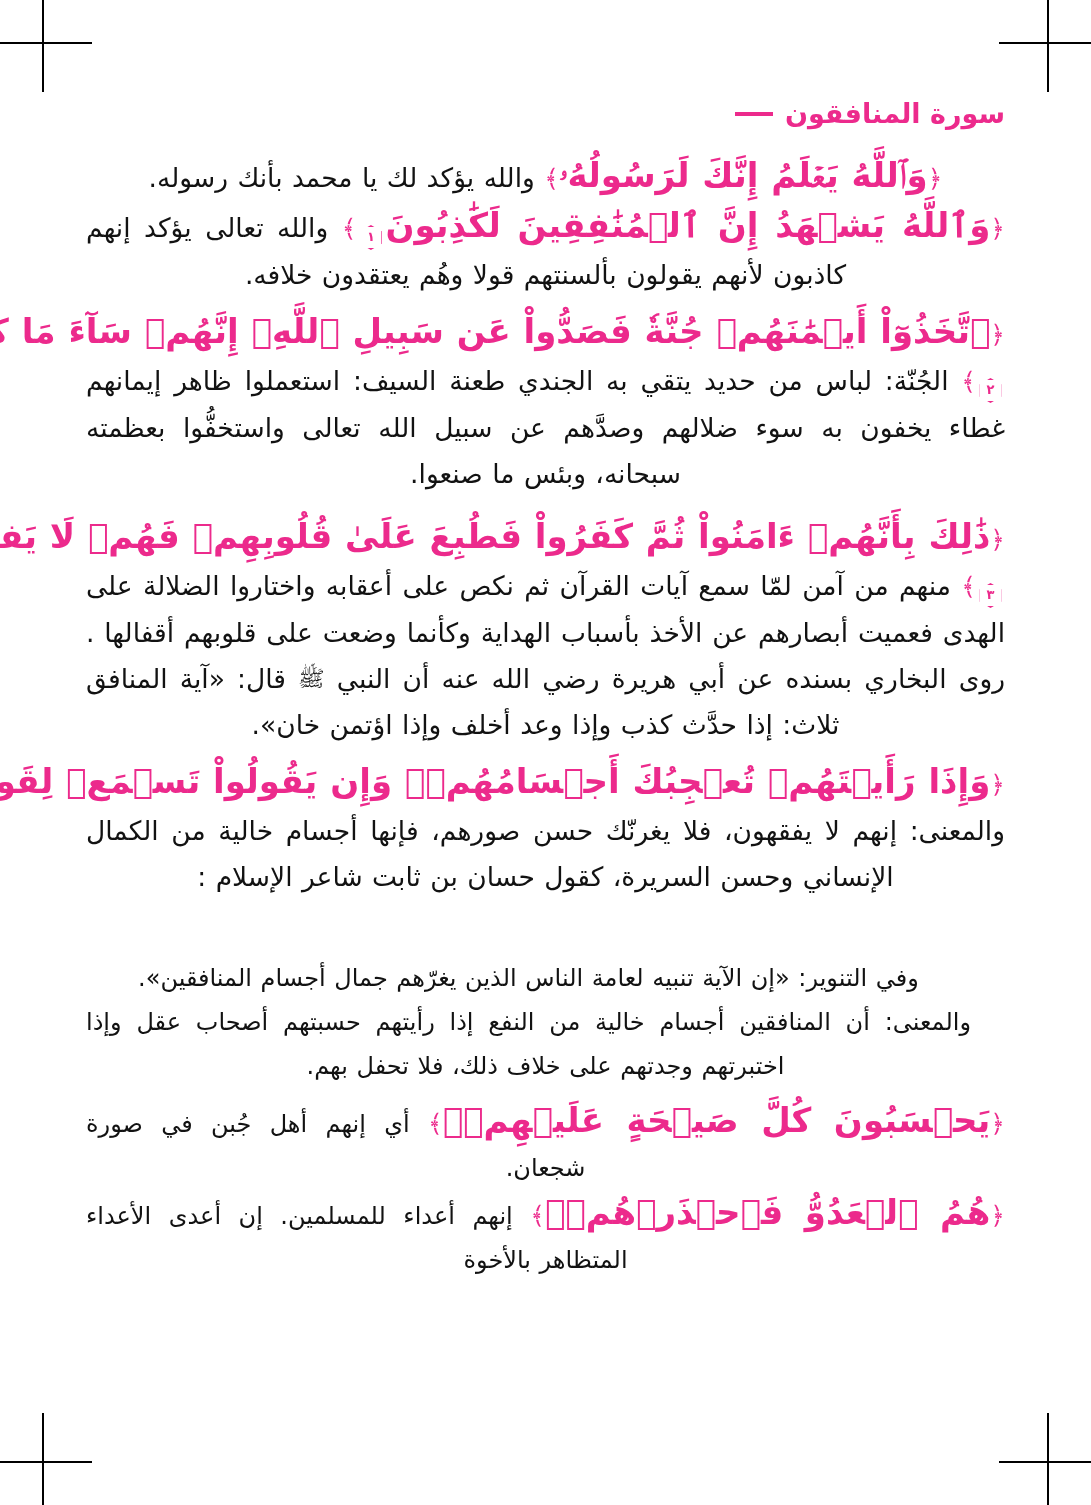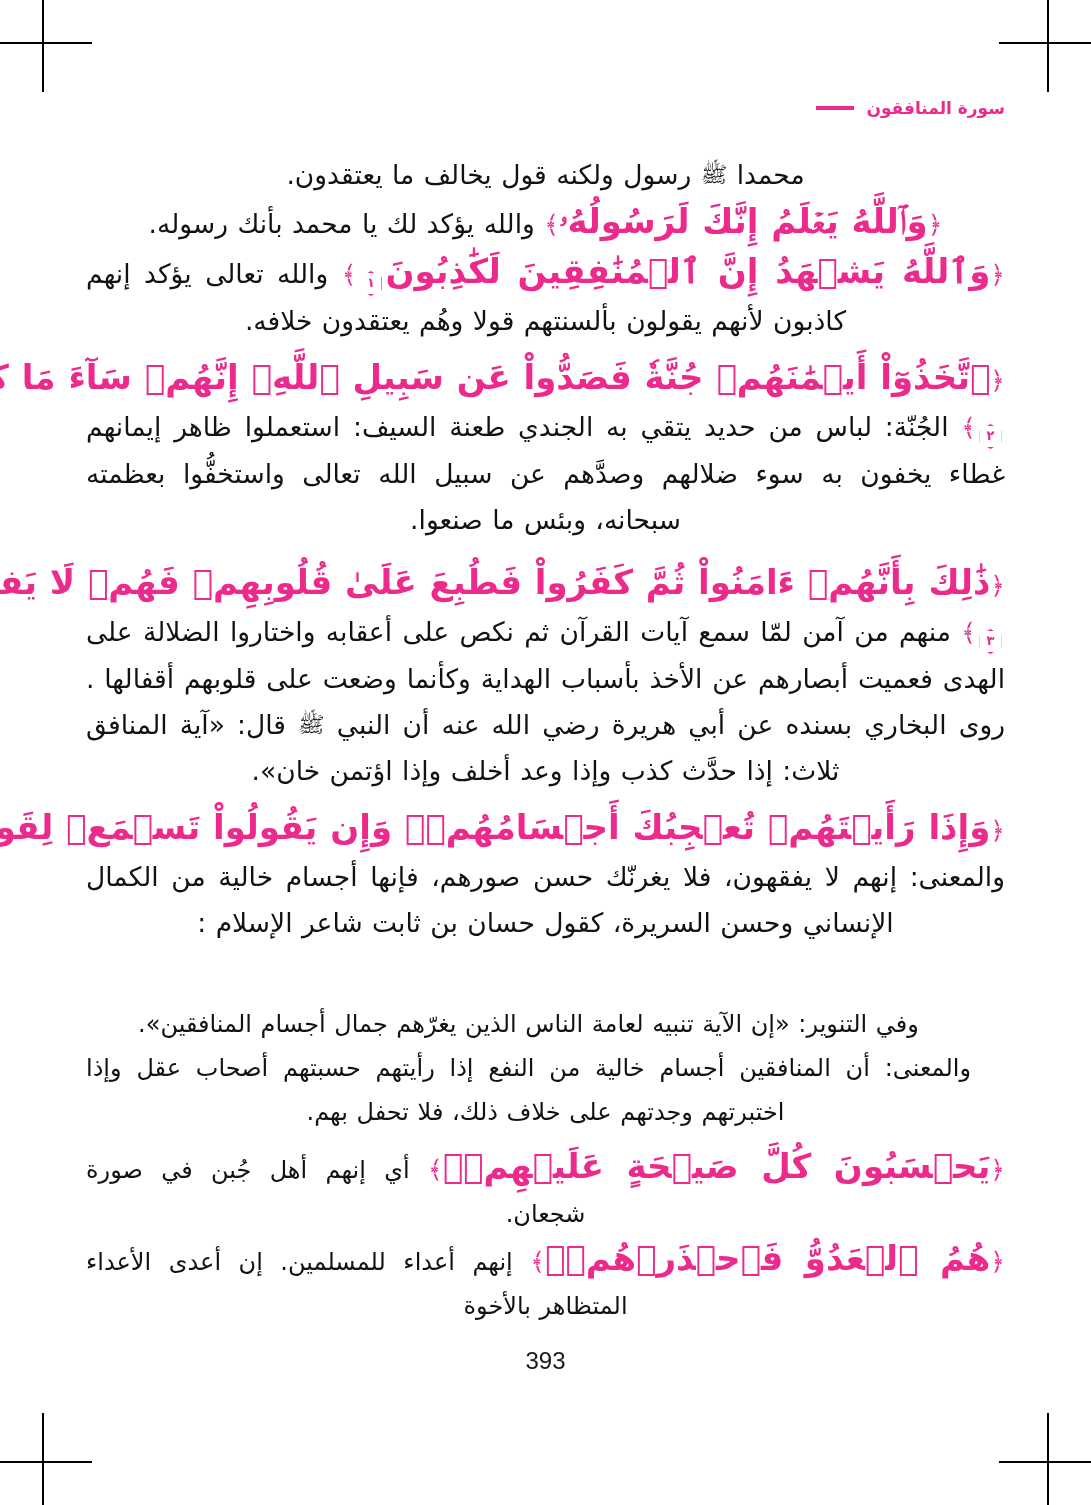--- a/index.html
+++ b/index.html
@@ -38,21 +38,21 @@
     position:absolute;
     top:56px;
     right:44px;
     display:flex;
     align-items:center;
     gap:12px;
     direction:rtl;
   }
   .header-title{
     color:#ec2a8c;
-    font-size:17px;
+    font-size:27px;
     font-weight:700;
     letter-spacing:0px;
     white-space:nowrap;
   }
   .header-rule{
     width:38px;height:4px;background:#ec2a8c;
     display:block;
   }
 
   
@@ -160,21 +160,20 @@
 
 <div class="page">
 
   <div class="header">
     <span class="header-title">سورة المنافقون</span>
     <span class="header-rule"></span>
   </div>
 
   <div class="content">
 
-    <p class="para"><span>محمدا </span><span class="sallam">ﷺ</span><span> رسول ولكنه قول يخالف ما يعتقدون.</span></p>
 
     <p class="para"><span class="brk">﴿</span><span class="ayah">وَٱللَّهُ يَعۡلَمُ إِنَّكَ لَرَسُولُهُۥ</span><span class="brk">﴾</span><span> والله يؤكد لك يا محمد بأنك رسوله.</span></p>
 
     <p class="para"><span class="brk">﴿</span><span class="ayah">وَٱللَّهُ يَشۡهَدُ إِنَّ ٱلۡمُنَٰفِقِينَ لَكَٰذِبُونَ</span><span class="ayah-num"><span>١</span></span><span class="brk">﴾</span><span> والله تعالى يؤكد إنهم كاذبون لأنهم يقولون بألسنتهم قولا وهُم يعتقدون خلافه.</span></p>
 
     <div class="gap-s"></div>
 
     <p class="para"><span class="brk">﴿</span><span class="ayah">ٱتَّخَذُوٓاْ أَيۡمَٰنَهُمۡ جُنَّةٗ فَصَدُّواْ عَن سَبِيلِ ٱللَّهِۚ إِنَّهُمۡ سَآءَ مَا كَانُواْ يَعۡمَلُونَ</span><span class="ayah-num"><span>٢</span></span><span class="brk">﴾</span><span> الجُنّة:   لباس من حديد يتقي به الجندي طعنة السيف: استعملوا ظاهر إيمانهم غطاء يخفون به سوء ضلالهم وصدَّهم عن سبيل الله تعالى واستخفُّوا بعظمته سبحانه، وبئس ما صنعوا.</span></p>
 
     <div class="gap-m"></div>
@@ -195,15 +194,14 @@
     <p class="para small indent">والمعنى: أن المنافقين أجسام خالية من النفع إذا رأيتهم حسبتهم أصحاب عقل وإذا اختبرتهم وجدتهم على خلاف ذلك، فلا تحفل بهم.</p>
 
     <div class="gap-s"></div>
 
     <p class="para small"><span class="brk">﴿</span><span class="ayah">يَحۡسَبُونَ كُلَّ صَيۡحَةٍ عَلَيۡهِمۡۚ</span><span class="brk">﴾</span><span> أي إنهم أهل جُبن في صورة  شجعان.</span></p>
 
     <p class="para small"><span class="brk">﴿</span><span class="ayah">هُمُ ٱلۡعَدُوُّ فَٱحۡذَرۡهُمۡۚ</span><span class="brk">﴾</span><span> إنهم أعداء للمسلمين. إن أعدى الأعداء المتظاهر بالأخوة</span></p>
 
   </div>
 
-  <div class="folio">393</div>
 
 </div>
 
 </body></html>

